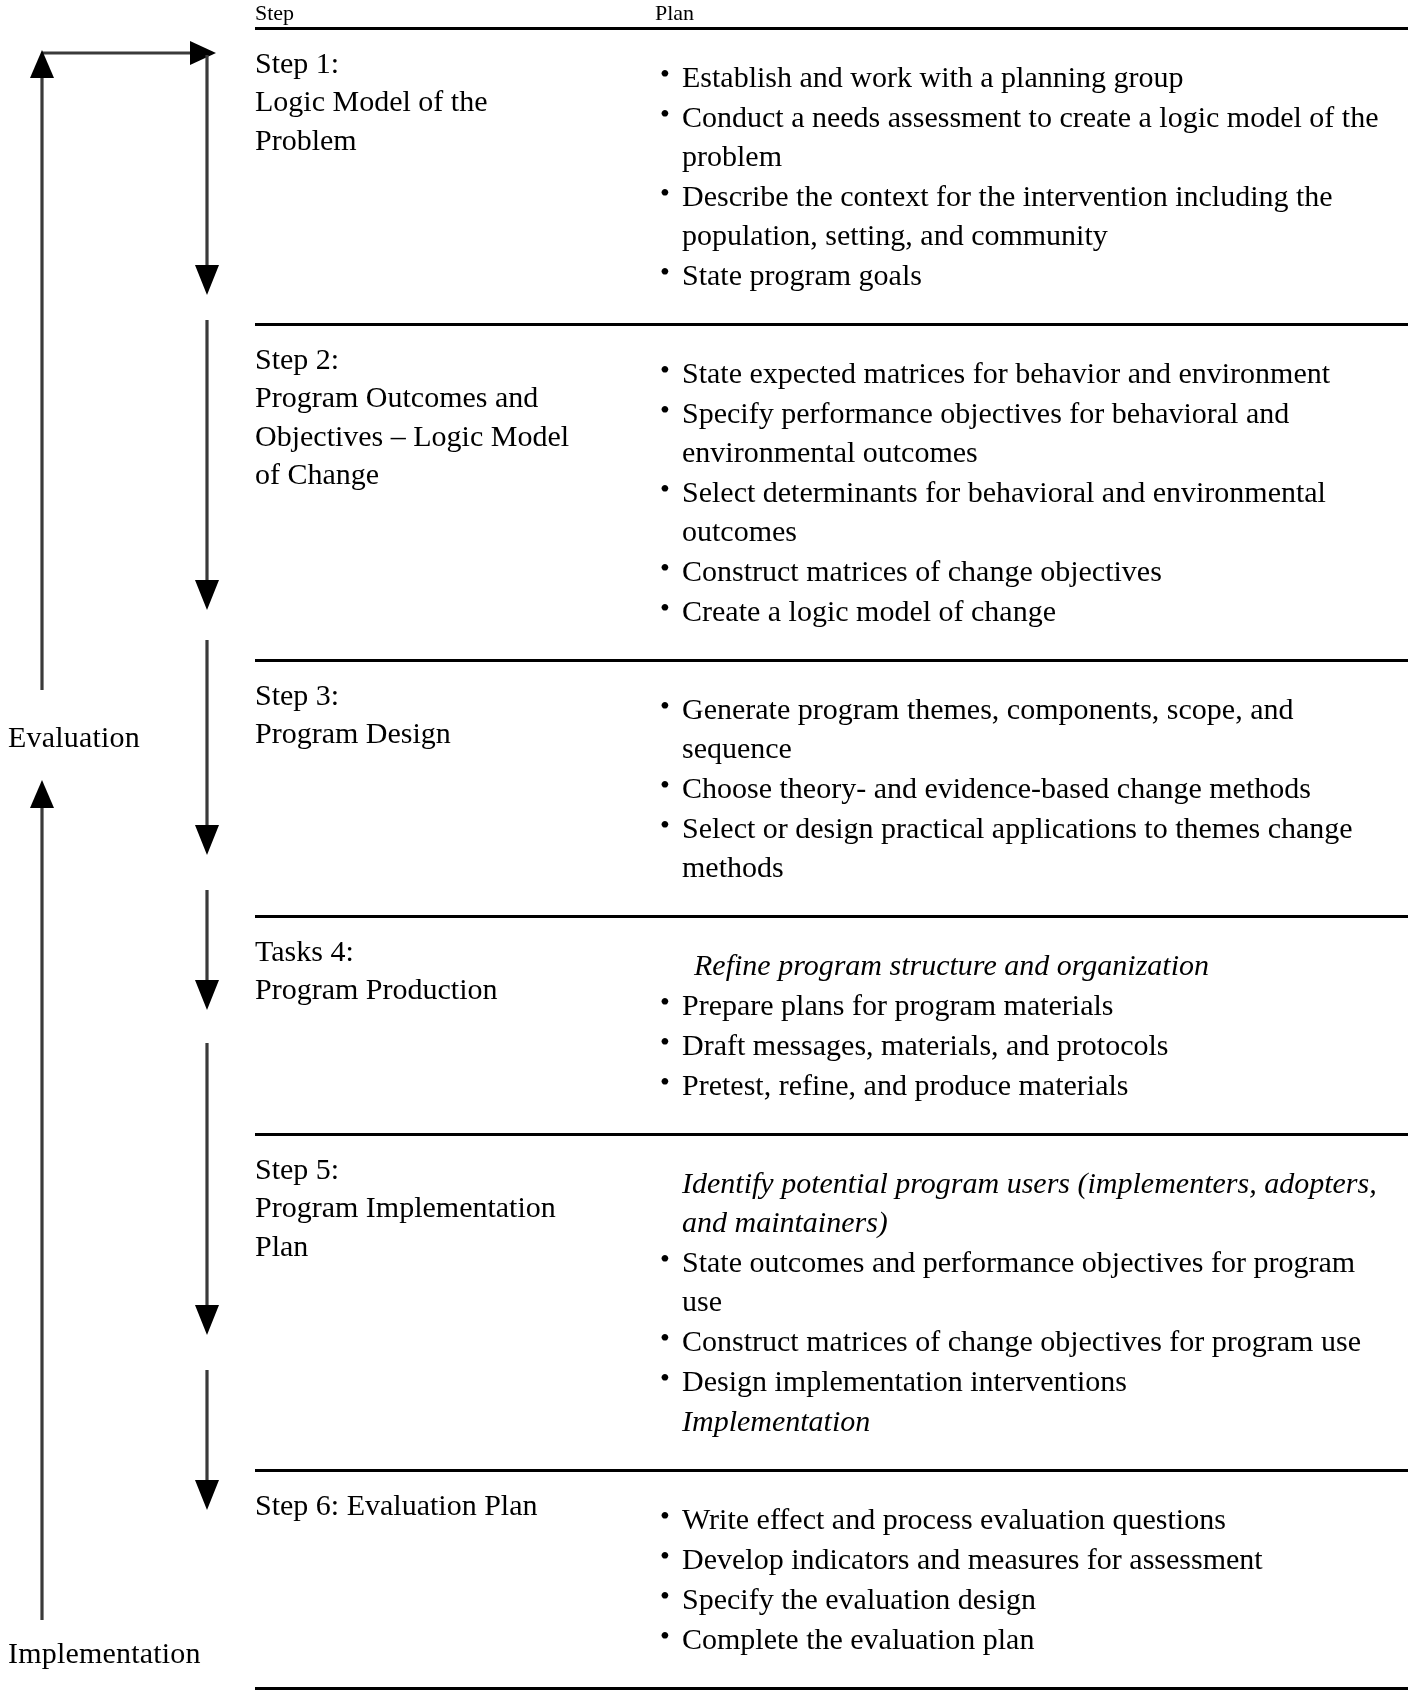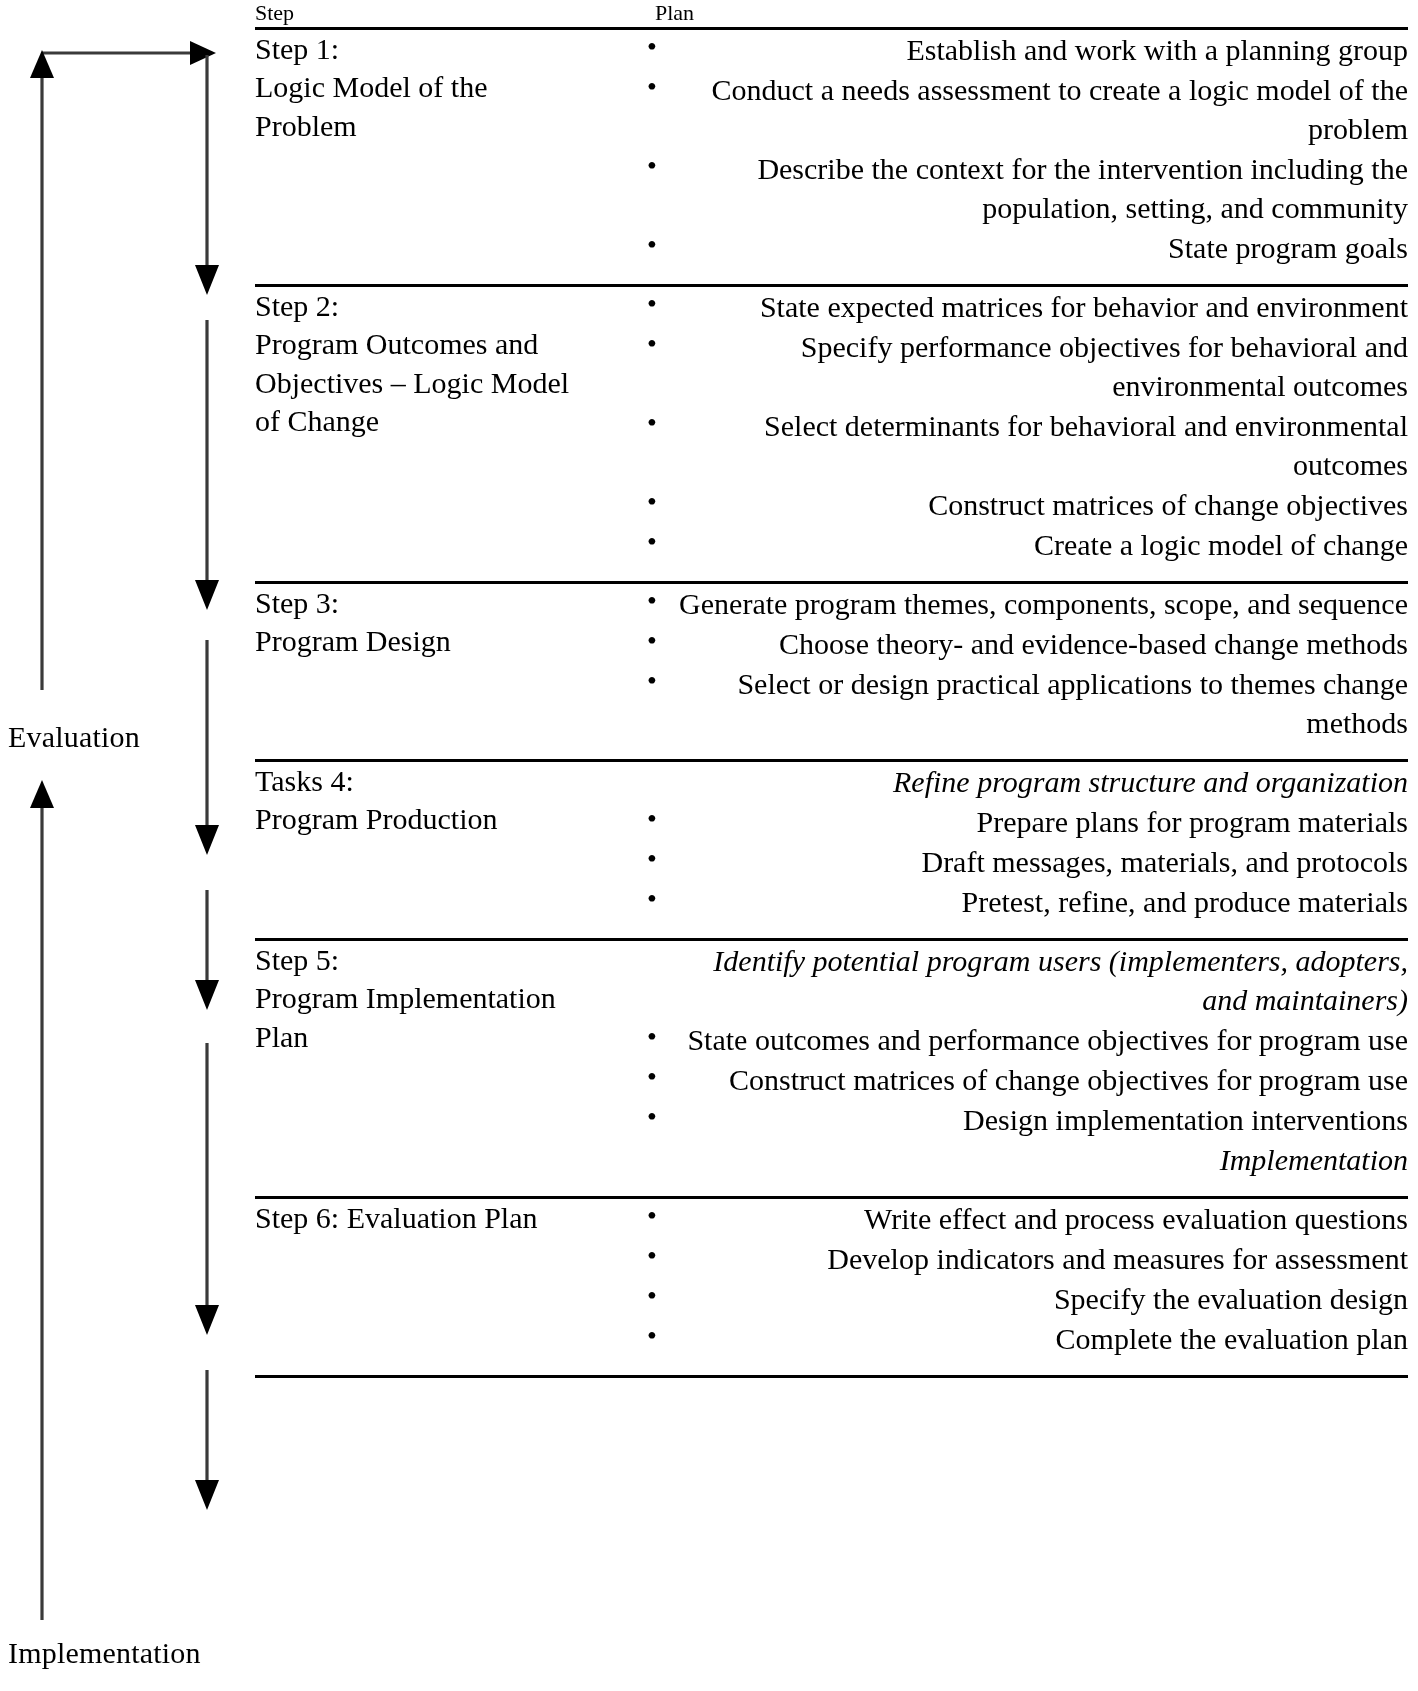--- a/index.html
+++ b/index.html
@@ -75,21 +75,21 @@
 
   tr.head-rule td {
     border-bottom: 3px solid #000;
     height: 0;
     font-size: 0;
     line-height: 0;
   }
 
   tbody tr.data-row > td {
     border-top: 3px solid #000;
-    padding-top: 0;
+    padding-top: 14px;
     padding-bottom: 16px;
   }
   tbody tr.data-row:first-child > td { border-top: none; }
 
   tbody tr.bottom-rule td {
     border-top: 3px solid #000;
     height: 0;
     font-size: 0;
     line-height: 0;
   }
@@ -104,23 +104,22 @@
     font-size: 30px;
     line-height: 1.30;
     padding-left: 10px;
     padding-right: 4px;
   }
 
   .step-line { display: block; white-space: normal; }
 
   ul.tasks {
     list-style: none;
-    margin: 0;
+    margin: 13px;
     padding: 0;
-    text-align: right;
   }
   ul.tasks li {
     position: relative;
     padding-left: 24px;
     margin: 0 0 1px 0;
   }
   ul.tasks li.bulleted::before {
     content: "\2022";
     position: absolute;
     left: 2px;

